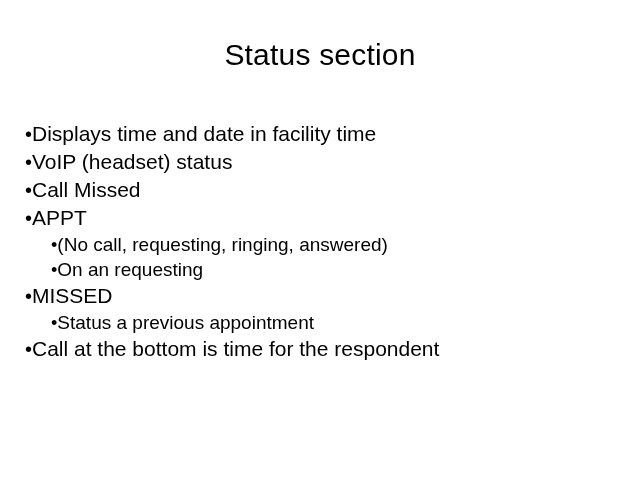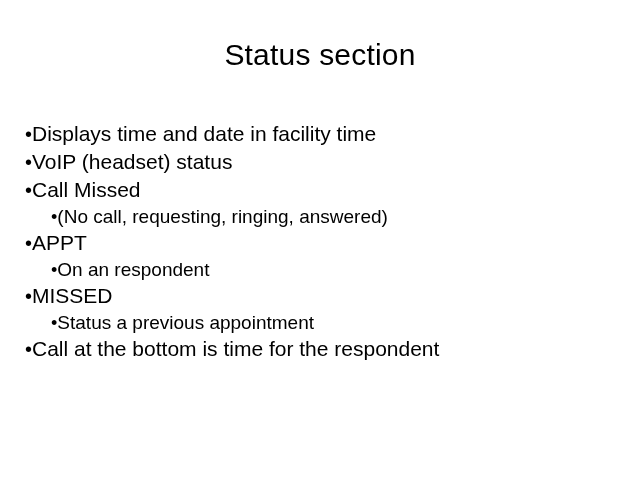--- a/index.html
+++ b/index.html
@@ -74,30 +74,30 @@
 
     <div class="bullet lvl1">
       <span class="bullet-mark">•</span><span class="bullet-text">VoIP (headset) status</span>
     </div>
 
 
     <div class="bullet lvl1">
       <span class="bullet-mark">•</span><span class="bullet-text">Call Missed</span>
     </div>
 
-    <div class="bullet lvl2">
-      <span class="bullet-mark">•</span><span class="bullet-text">(No call, requesting, ringing, answered)</span>
-    </div>
-
     <div class="bullet lvl1">
       <span class="bullet-mark">•</span><span class="bullet-text">APPT</span>
     </div>
 
     <div class="bullet lvl2">
-      <span class="bullet-mark">•</span><span class="bullet-text">On an respondent</span>
+      <span class="bullet-mark">•</span><span class="bullet-text">(No call, requesting, ringing, answered)</span>
+    </div>
+
+    <div class="bullet lvl2">
+      <span class="bullet-mark">•</span><span class="bullet-text">On an requesting</span>
     </div>
 
     <div class="bullet lvl1">
       <span class="bullet-mark">•</span><span class="bullet-text">MISSED</span>
     </div>
 
     <div class="bullet lvl2">
       <span class="bullet-mark">•</span><span class="bullet-text">Status a previous appointment</span>
     </div>
 

